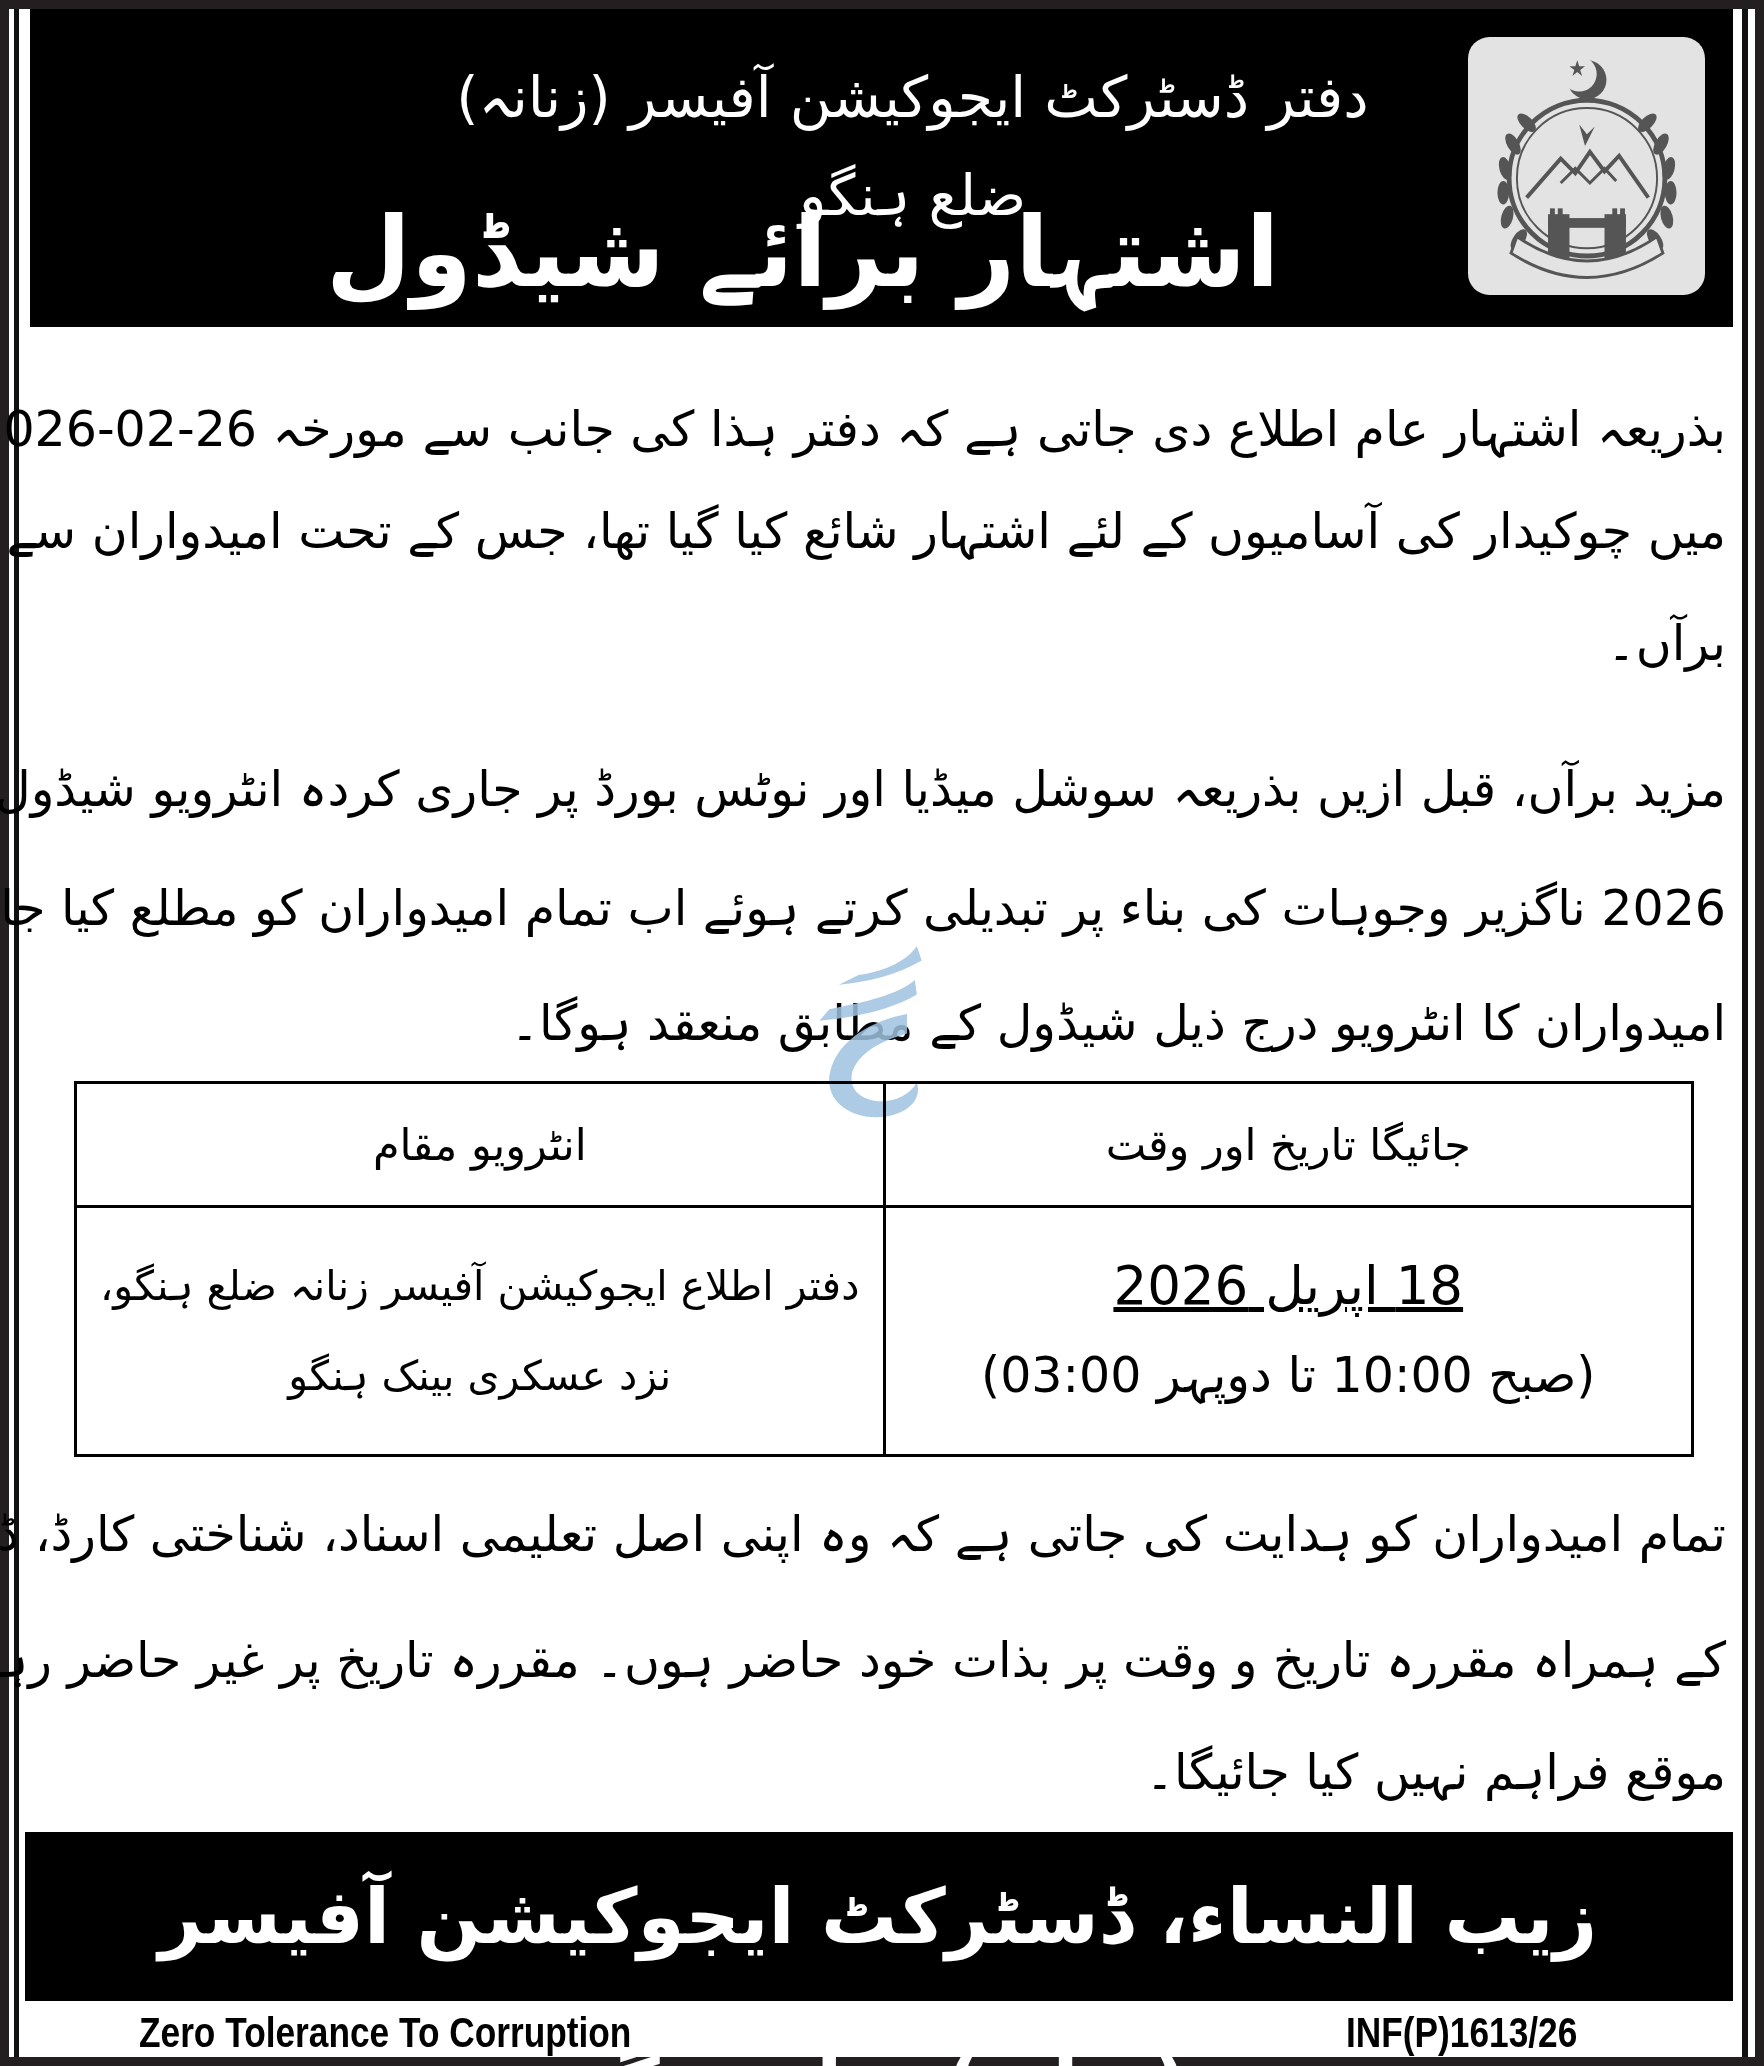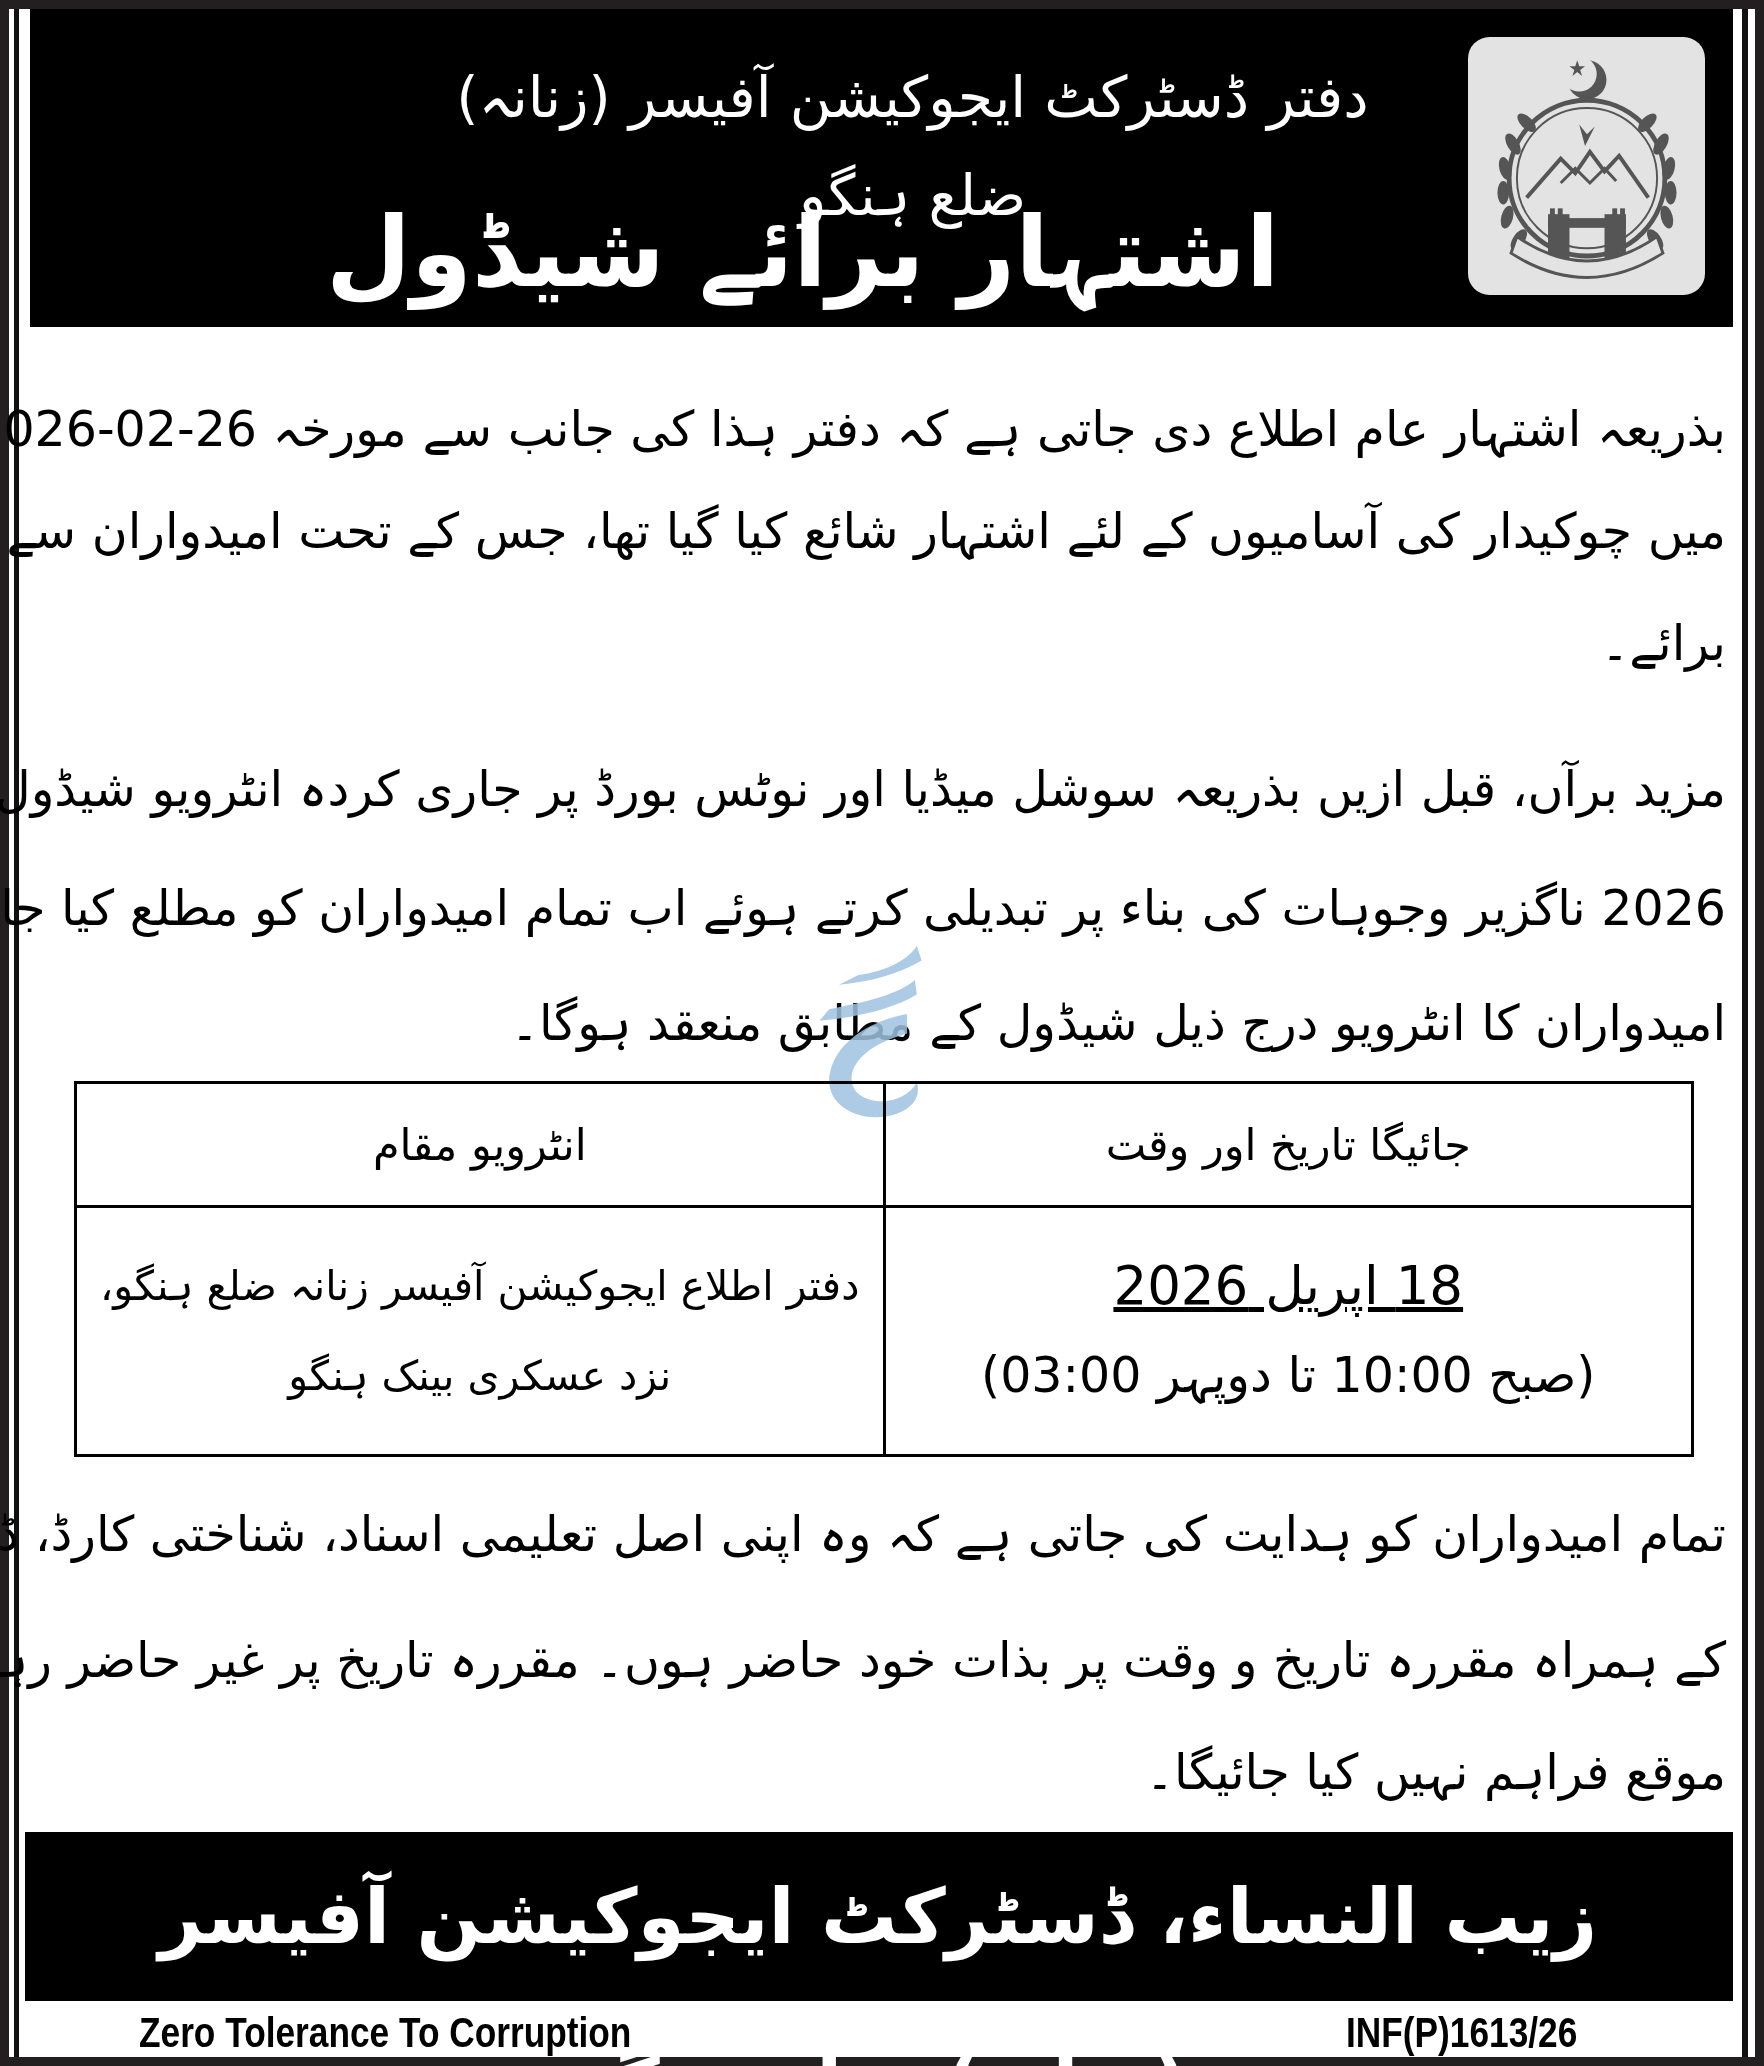--- a/index.html
+++ b/index.html
@@ -124,21 +124,21 @@
         <ellipse cx="184" cy="88" rx="6" ry="12" transform="rotate(45 184 88)"></ellipse>
       </g>
 
       <path d="M50 205 Q122 255 194 205 L200 222 Q122 272 44 222 Z" fill="#e3e3e3" stroke="#555" stroke-width="3"></path>
     </svg>
   </div>
 </div>
 
 <div class="line" style="top:371px;">بذریعہ اشتہار عام اطلاع دی جاتی ہے کہ دفتر ہذا کی جانب سے مورخہ 26-02-2026 کو روزنامہ مشرق پشاور</div>
 <div class="line" style="top:473px;">میں چوکیدار کی آسامیوں کے لئے اشتہار شائع کیا گیا تھا، جس کے تحت امیدواران سے درخواستیں طلب کی گئی</div>
-<div class="line last" style="top:585px;">برائے۔</div>
+<div class="line last" style="top:585px;">برآں۔</div>
 
 <div class="line" style="top:731px;">مزید برآں، قبل ازیں بذریعہ سوشل میڈیا اور نوٹس بورڈ پر جاری کردہ انٹرویو شیڈول بمطابق 13 اور 14 اپریل</div>
 <div class="line" style="top:850px;">2026 ناگزیر وجوہات کی بناء پر تبدیلی کرتے ہوئے اب تمام امیدواران کو مطلع کیا جاتا ہے کہ ضلع ہنگو کے تمام</div>
 <div class="line last" style="top:965px;">امیدواران کا انٹرویو درج ذیل شیڈول کے مطابق منعقد ہوگا۔</div>
 
 <svg class="watermark" viewBox="0 0 150 190">
   <path d="M120 5 C110 20 90 30 60 35 L40 45 C70 42 100 35 125 20 Z" fill="#9fc3e0"></path>
   <path d="M118 40 C100 55 70 62 30 70 L20 82 C60 78 95 70 120 55 Z" fill="#9fc3e0"></path>
   <path d="M110 75 C80 80 35 100 30 140 C28 170 60 185 90 180 C115 175 125 160 120 145 C110 165 75 172 58 155 C45 140 55 110 110 95 Z" fill="#9fc3e0"></path>
 </svg>

